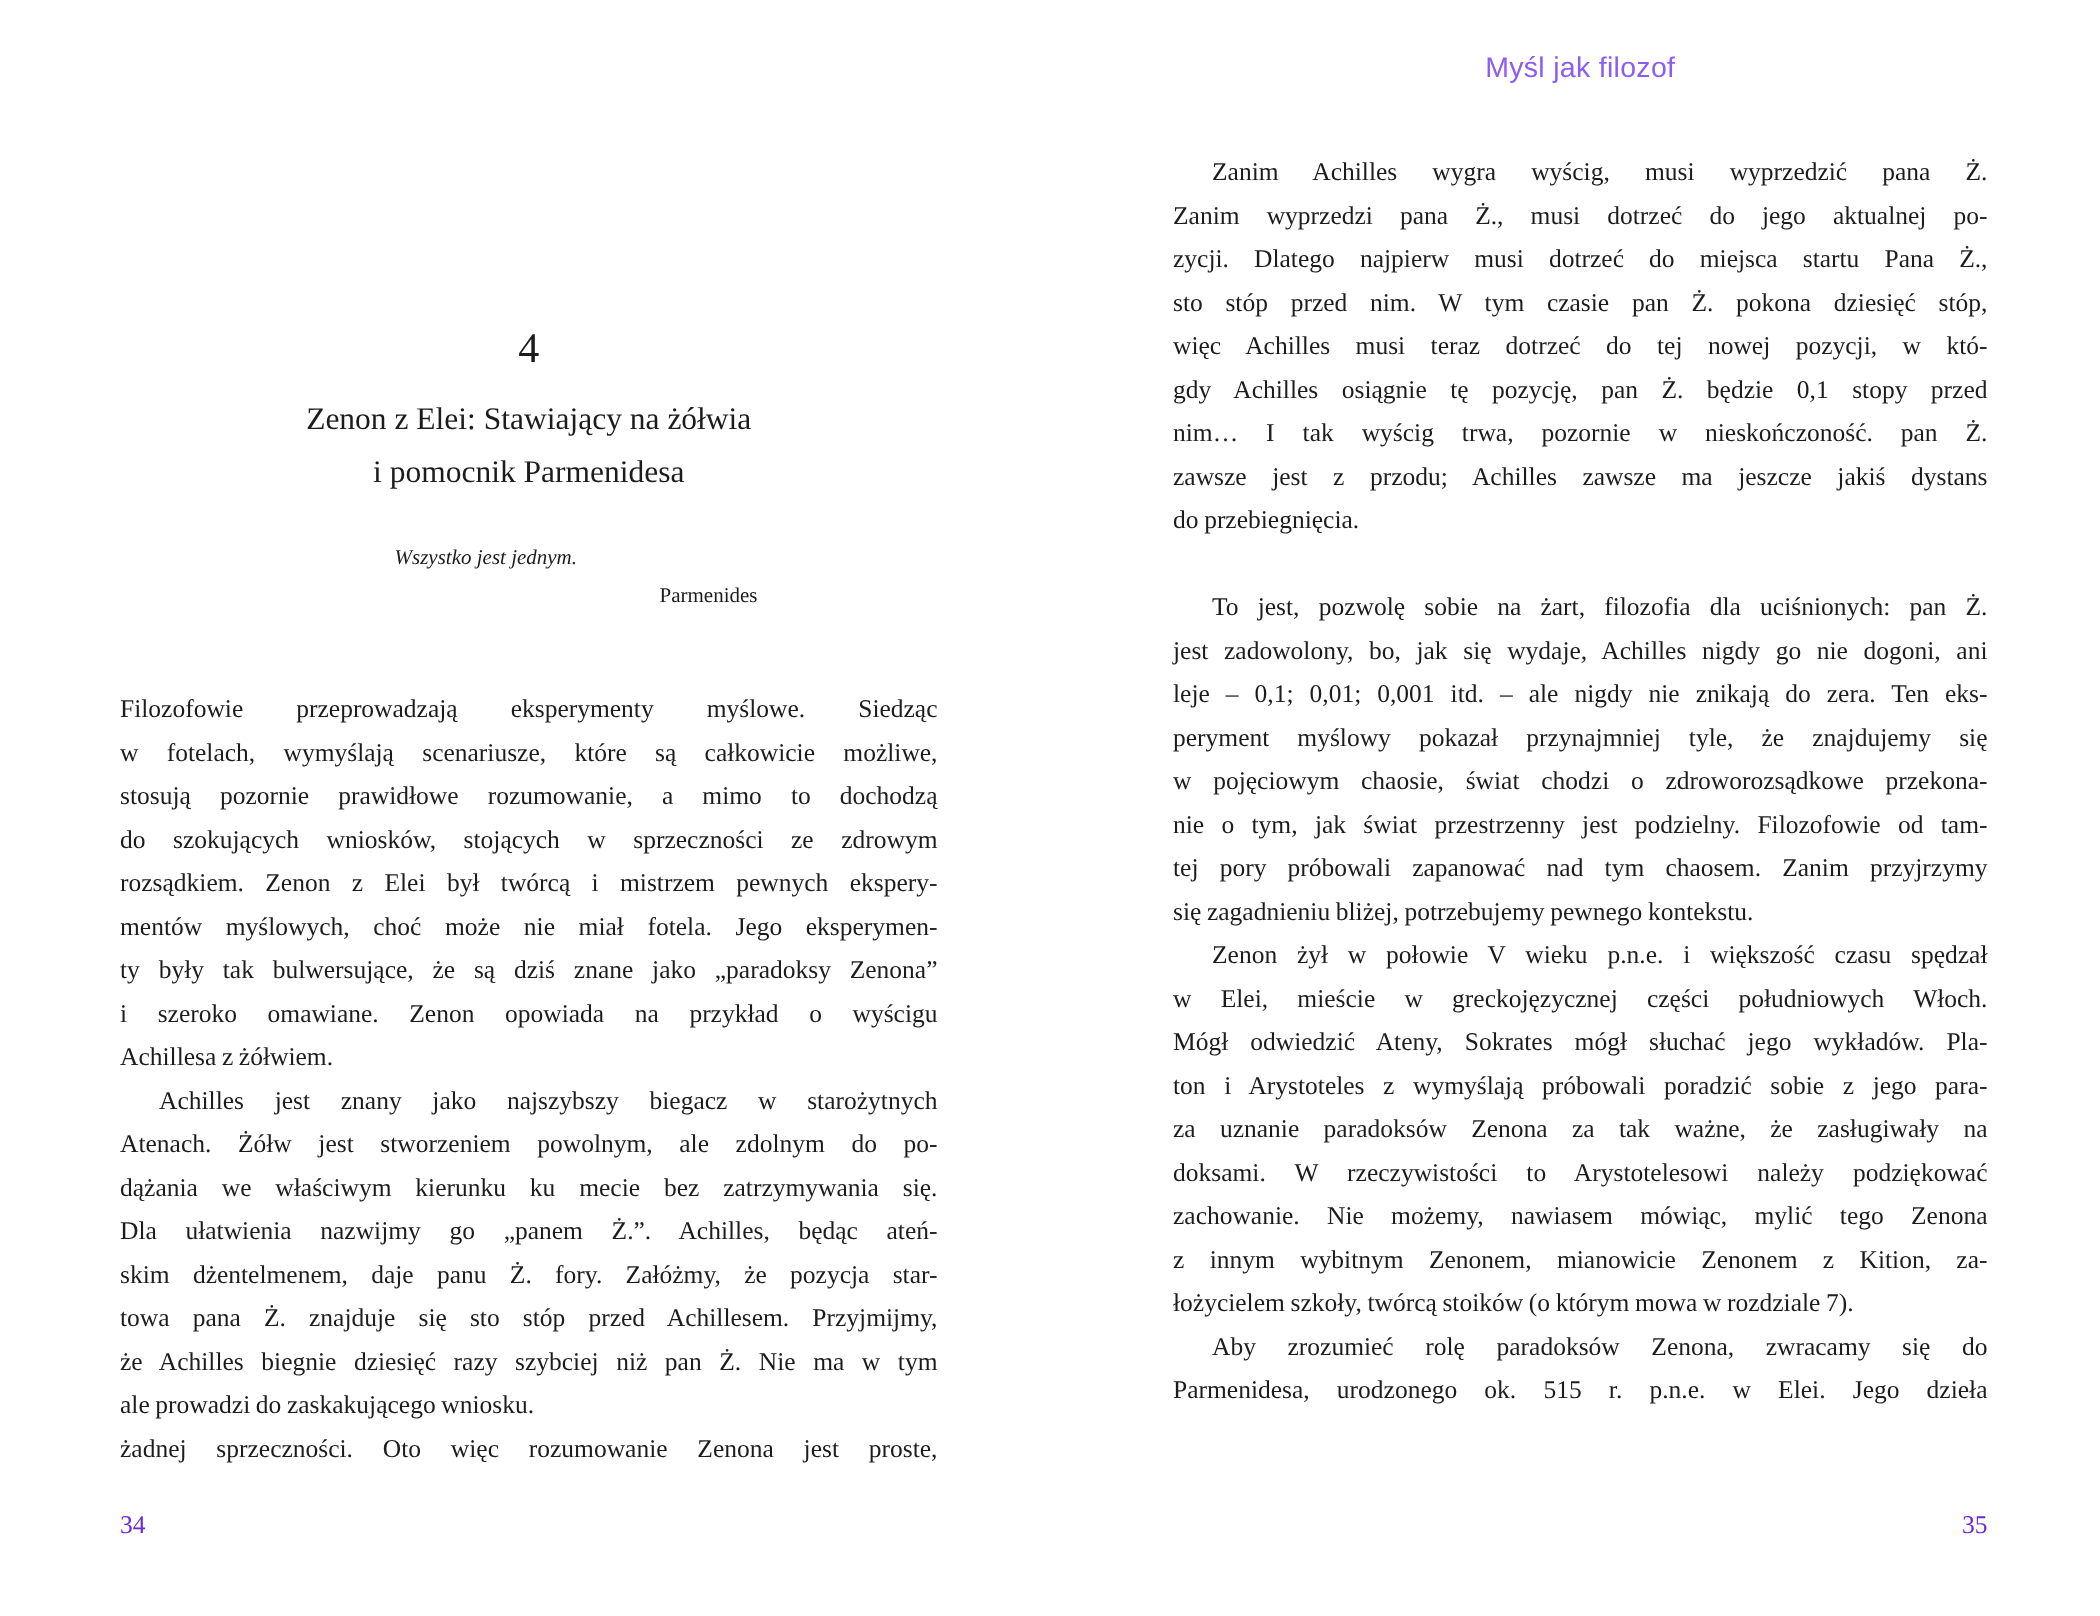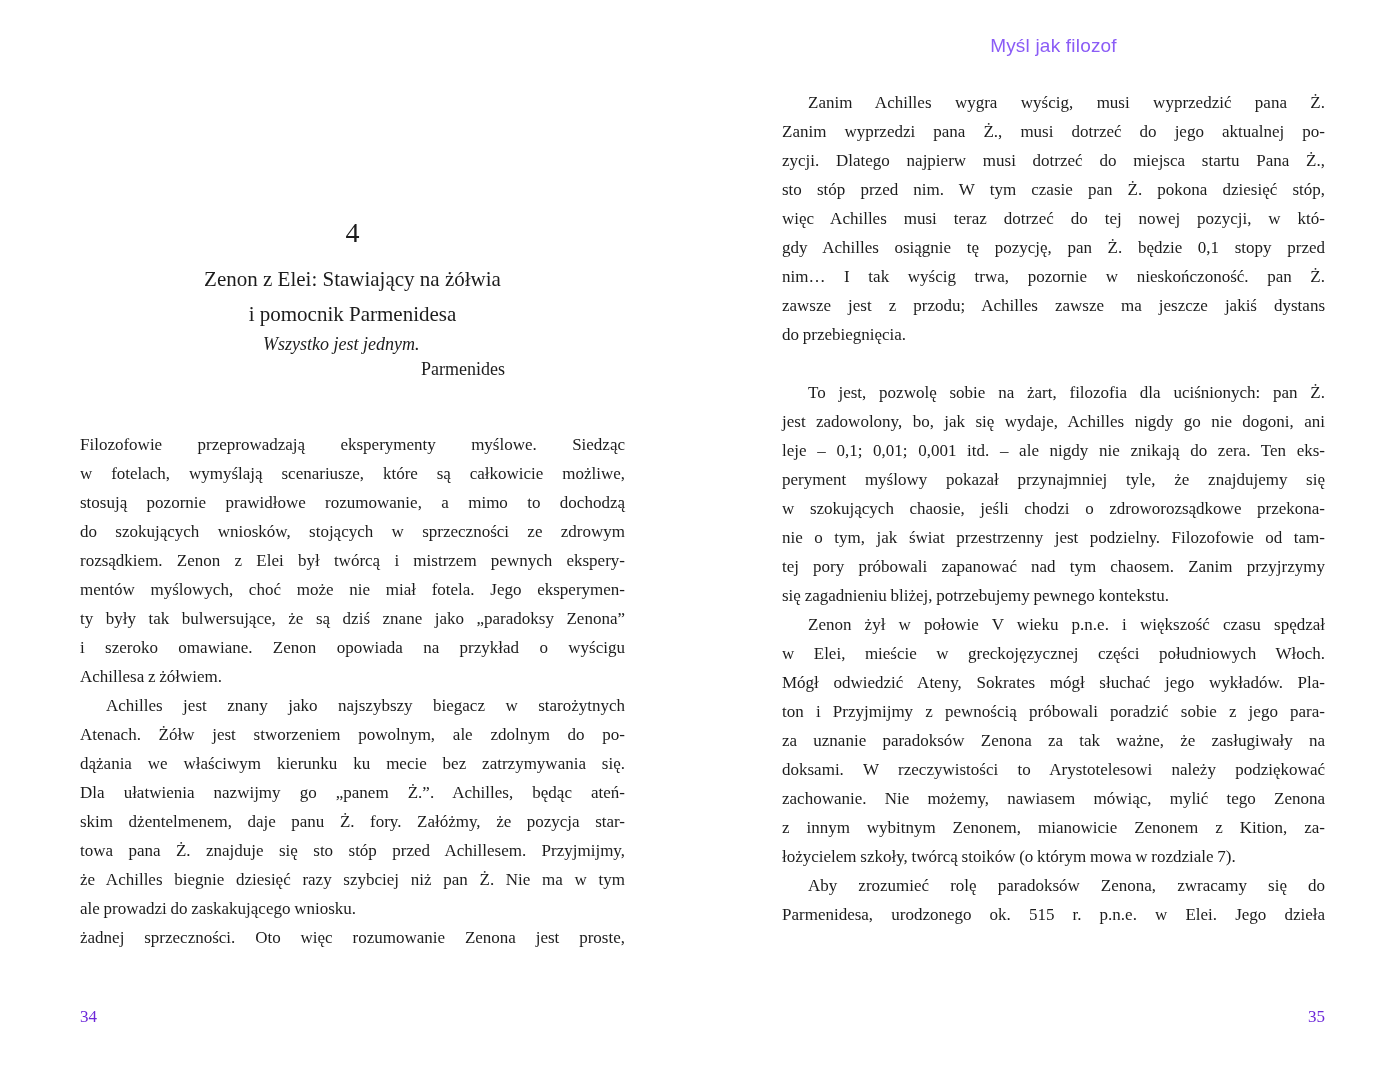--- a/index.html
+++ b/index.html
@@ -13,21 +13,21 @@
     height: 1077px;
     font-family: "Liberation Serif", "DejaVu Serif", serif;
     color: #1c1c1c;
     overflow: hidden;
   }
   .page {
     position: absolute;
     top: 0;
   }
   .page-left  { left: 80px;  width: 545px; }
-  .page-right { left: 782px; width: 543px; }
+  .page-right { left: 782px; width: 543px; margin-top: 12px; }
 
   .running-header {
     position: absolute;
     top: 35px;
     right: 75px;
     width: 543px;
     text-align: center;
     font-family: "Liberation Sans", "DejaVu Sans", sans-serif;
     font-size: 19px;
     color: #8b5cf6;
@@ -40,23 +40,24 @@
     font-size: 28px;
     line-height: 34px;
   }
   .chapter-title {
     margin-top: 12px;
     text-align: center;
     font-size: 21px;
     line-height: 35px;
   }
   .epigraph-block {
+    margin-top: 28px;
     margin-left: 183px;
     width: 242px;
-    font-size: 18px;
+    font-size: 14px;
     line-height: 25px;
   }
   .epigraph-text { font-style: italic; text-align: left; }
   .epigraph-attribution { text-align: right; }
 
   .body-text { font-size: 17px; line-height: 29px; }
   .page-left  .body-text { margin-top: 48px; }
   .page-right .body-text { padding-top: 88px; }
 
   .paragraph { margin: 0; }
@@ -135,30 +136,30 @@
         <div class="line">gdy Achilles osiągnie tę pozycję, pan Ż. będzie 0,1 stopy przed</div>
         <div class="line">nim… I tak wyścig trwa, pozornie w nieskończoność. pan Ż.</div>
         <div class="line">zawsze jest z przodu; Achilles zawsze ma jeszcze jakiś dystans</div>
         <div class="line last">do przebiegnięcia.</div>
       </div>
       <div class="paragraph indent space-before">
         <div class="line first">To jest, pozwolę sobie na żart, filozofia dla uciśnionych: pan Ż.</div>
         <div class="line">jest zadowolony, bo, jak się wydaje, Achilles nigdy go nie dogoni, ani</div>
         <div class="line">leje – 0,1; 0,01; 0,001 itd. – ale nigdy nie znikają do zera. Ten eks-</div>
         <div class="line">peryment myślowy pokazał przynajmniej tyle, że znajdujemy się</div>
-        <div class="line">w szokujących chaosie, jeśli chodzi o zdroworozsądkowe przekona-</div>
+        <div class="line">w pojęciowym chaosie, świat chodzi o zdroworozsądkowe przekona-</div>
         <div class="line">nie o tym, jak świat przestrzenny jest podzielny. Filozofowie od tam-</div>
         <div class="line">tej pory próbowali zapanować nad tym chaosem. Zanim przyjrzymy</div>
         <div class="line last">się zagadnieniu bliżej, potrzebujemy pewnego kontekstu.</div>
       </div>
       <div class="paragraph indent">
         <div class="line first">Zenon żył w połowie V wieku p.n.e. i większość czasu spędzał</div>
         <div class="line">w Elei, mieście w greckojęzycznej części południowych Włoch.</div>
         <div class="line">Mógł odwiedzić Ateny, Sokrates mógł słuchać jego wykładów. Pla-</div>
-        <div class="line">ton i Przyjmijmy z pewnością próbowali poradzić sobie z jego para-</div>
+        <div class="line">ton i Arystoteles z wymyślają próbowali poradzić sobie z jego para-</div>
         <div class="line">za uznanie paradoksów Zenona za tak ważne, że zasługiwały na</div>
         <div class="line">doksami. W rzeczywistości to Arystotelesowi należy podziękować</div>
         <div class="line">zachowanie. Nie możemy, nawiasem mówiąc, mylić tego Zenona</div>
         <div class="line">z innym wybitnym Zenonem, mianowicie Zenonem z Kition, za-</div>
         <div class="line last">łożycielem szkoły, twórcą stoików (o którym mowa w rozdziale 7).</div>
       </div>
       <div class="paragraph indent">
         <div class="line first">Aby zrozumieć rolę paradoksów Zenona, zwracamy się do</div>
         <div class="line">Parmenidesa, urodzonego ok. 515 r. p.n.e. w Elei. Jego dzieła</div>
       </div>

